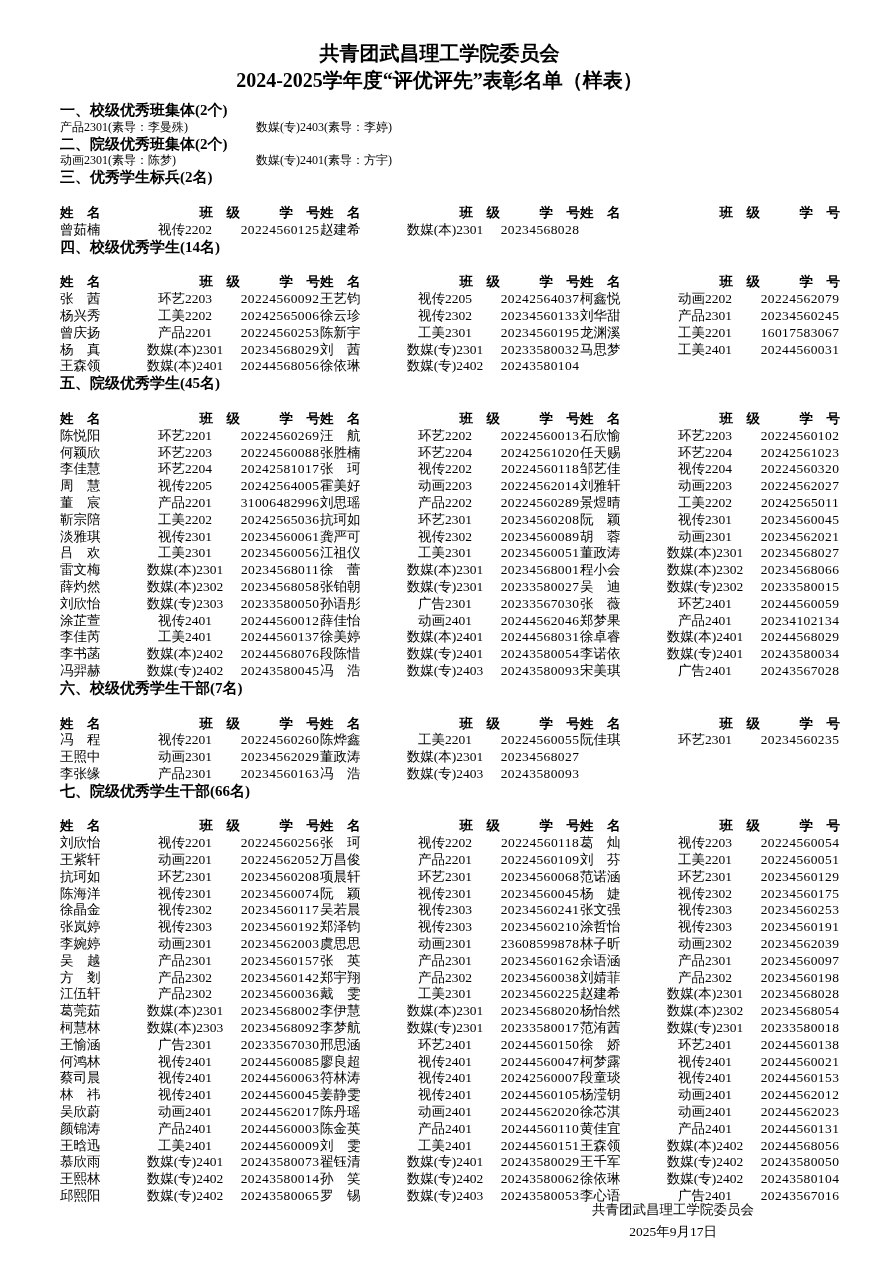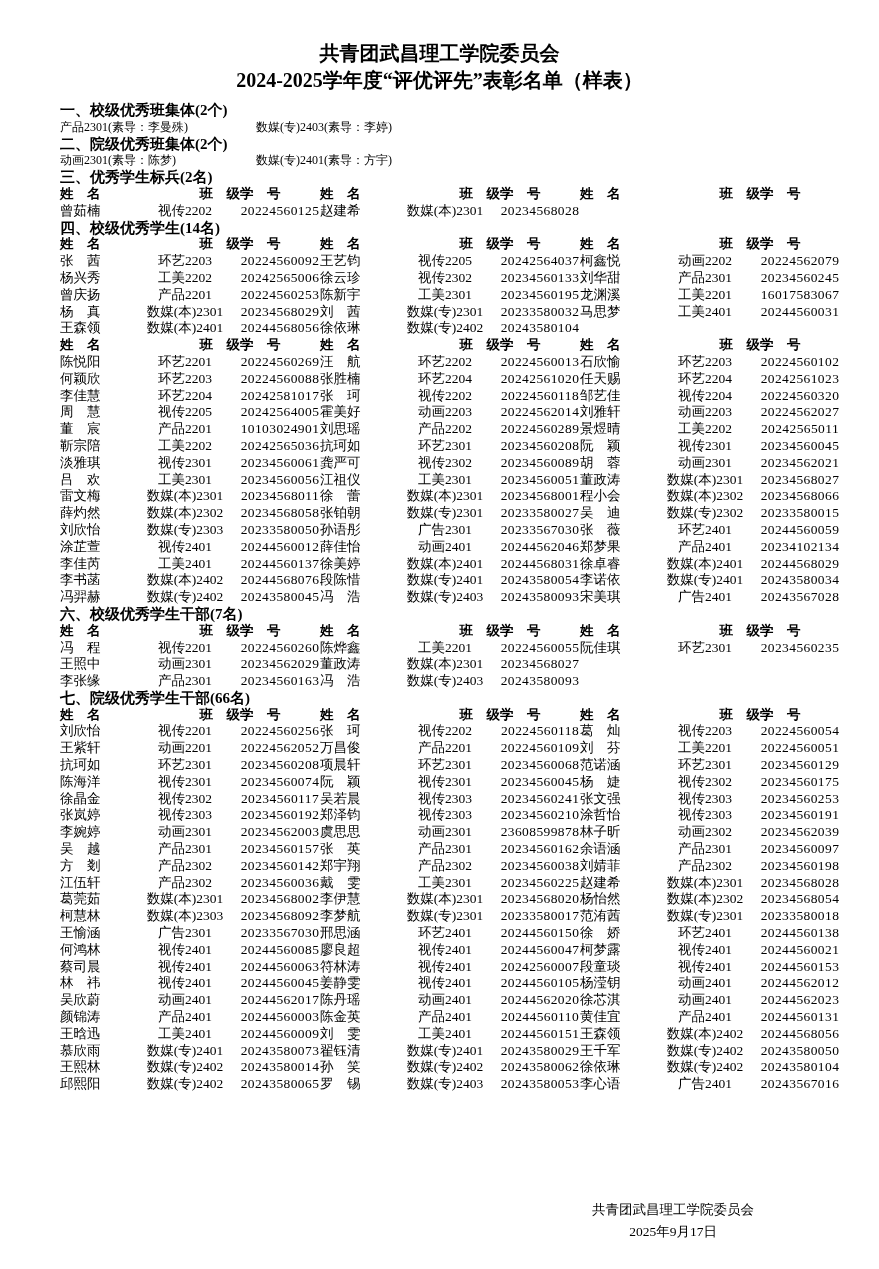--- a/index.html
+++ b/index.html
@@ -8,33 +8,33 @@
     font-family:"Liberation Serif","DejaVu Serif",serif;
     position:relative;overflow:hidden;
   }
   .title-block{padding-top:40px;text-align:center;font-weight:bold;}
   .title-line{font-size:20px;line-height:27px;}
   .page{padding:8px 24px 0 60px;}
   .sec-heading{font-weight:bold;font-size:15px;line-height:16.8px;white-space:nowrap;}
   .class-row{font-size:12px;line-height:16.8px;white-space:nowrap;}
   .class-item{display:inline-block;}
   .class-item.first{width:196px;}
-  .tbl{display:flex;}
+  .tbl{display:flex;margin-top:19px;}
   .tcol{width:260px;flex:0 0 260px;}
   .thead,.trow{
     display:grid;grid-template-columns:70px 110px 80px;
     font-size:13.5px;line-height:16.8px;white-space:nowrap;
   }
   .thead span{font-weight:bold;}
   .tn{text-align:left;}
   .tc{text-align:center;}
   .ts{text-align:center;letter-spacing:0.4px;}
   .hd-n{text-align:left;}
   .hd-c{text-align:right;}
-  .hd-s{text-align:left;letter-spacing:0;}
+  .hd-s{text-align:right;letter-spacing:0;}
   .footer{
     position:absolute;right:56px;bottom:26px;width:300px;
     text-align:center;font-size:13.5px;line-height:22px;
   }
 </style>
 </head>
 <body>
 
 <div class="title-block">
   <div class="title-line">共青团武昌理工学院委员会</div>
@@ -167,20 +167,21 @@
           <span class="tc">工美2201</span>
           <span class="ts">16017583067</span>
         </div>
         <div class="trow">
           <span class="tn">马思梦</span>
           <span class="tc">工美2401</span>
           <span class="ts">20244560031</span>
         </div>
       </div>
     </div>
+    <div class="sec-heading">五、院级优秀学生(45名)</div>
     <div class="tbl">
       <div class="tcol">
         <div class="thead">
           <span class="hd-n">姓　名</span>
           <span class="hd-c">班　级</span>
           <span class="hd-s">学　号</span>
         </div>
         <div class="trow">
           <span class="tn">陈悦阳</span>
           <span class="tc">环艺2201</span>
@@ -197,21 +198,21 @@
           <span class="ts">20242581017</span>
         </div>
         <div class="trow">
           <span class="tn">周　慧</span>
           <span class="tc">视传2205</span>
           <span class="ts">20242564005</span>
         </div>
         <div class="trow">
           <span class="tn">董　宸</span>
           <span class="tc">产品2201</span>
-          <span class="ts">10103024901</span>
+          <span class="ts">31006482996</span>
         </div>
         <div class="trow">
           <span class="tn">靳宗陪</span>
           <span class="tc">工美2202</span>
           <span class="ts">20242565036</span>
         </div>
         <div class="trow">
           <span class="tn">淡雅琪</span>
           <span class="tc">视传2301</span>
           <span class="ts">20234560061</span>

